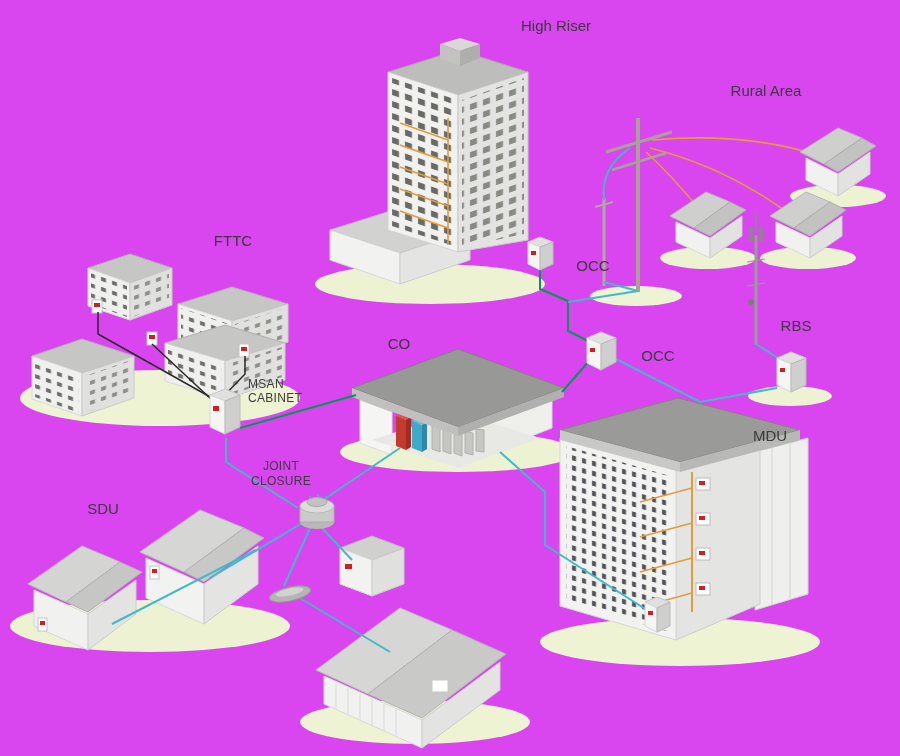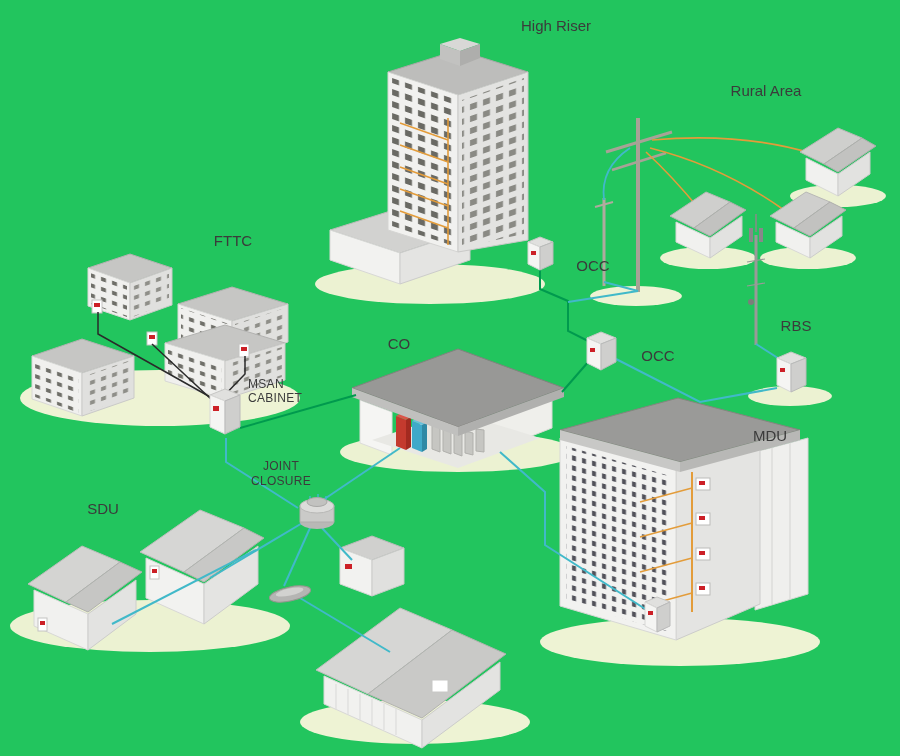--- a/index.html
+++ b/index.html
@@ -1,17 +1,17 @@
 <!DOCTYPE html>
 <html><head>
 <meta charset="utf-8">
 <title>FTTx Access Network Diagram</title>
 <style>
   html,body{margin:0;padding:0;background:#ffffff;}
-  .stage{position:relative;width:900px;height:756px;background:#22c55e;overflow:hidden;
+  .stage{position:relative;width:900px;height:756px;background:#d946ef;overflow:hidden;
          font-family:"Liberation Sans","DejaVu Sans",sans-serif;text-align:center;}
   svg{display:block;}
   text{font-family:"Liberation Sans","DejaVu Sans",sans-serif;fill:#3b3b3b;}
   .lbl{font-size:15px;}
   .lbl-sm{font-size:12px;letter-spacing:.3px;}
 </style>
 </head>
 <body>
 
 <div class="stage">

